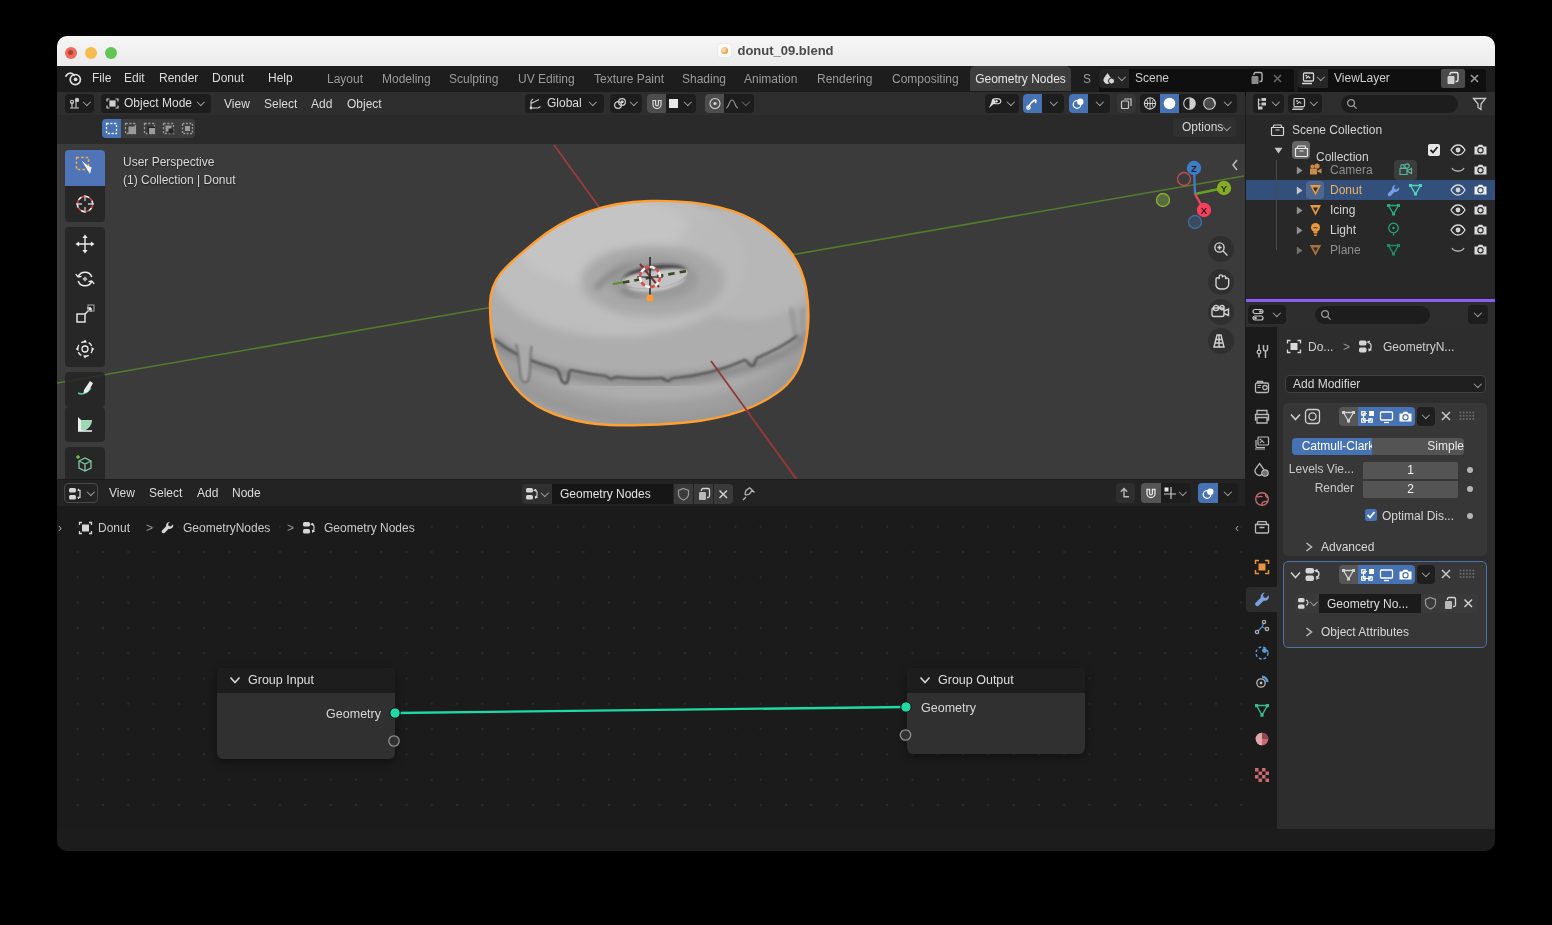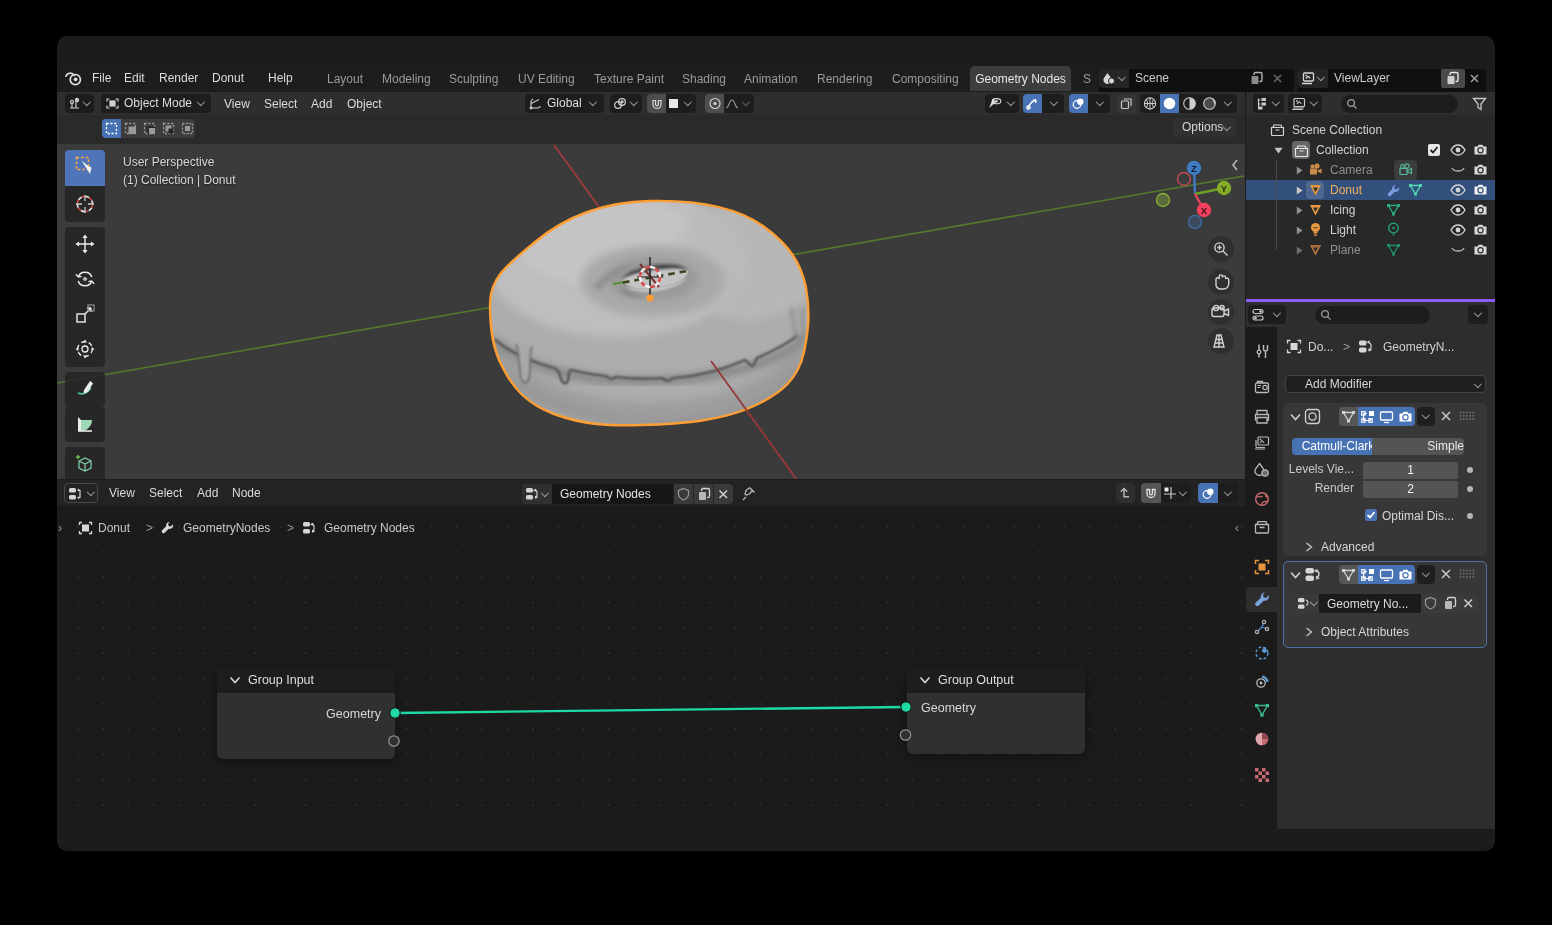--- a/index.html
+++ b/index.html
@@ -41,20 +41,26 @@
 .nodeh { position:absolute; left:0; top:0; width:1188px; height:26px; background:#232323; }
 .status { position:absolute; left:0; top:795px; width:1438px; height:20px; background:#212121; }
 .sidebar { position:absolute; left:1189px; top:56px; width:249px; height:737px; background:#8b5cf6; }
 .outliner { position:absolute; left:0; top:0; width:249px; height:207px; background:#282828; }
 .props { position:absolute; left:0; top:210px; width:249px; height:527px; background:#2d2d2d; }
 </style>
 </head>
 <body>
 <div id="stage">
  <div class="win">
+  <div class="titlebar">
+    <div class="tl red"></div>
+        <div class="tl yel"></div>
+        <div class="tl grn"></div>
+    <div class="title"><span class="ticon"></span>donut_09.blend</div>
+  </div>
   <div class="topbar" id="topbar">
     <svg class="abs" style="left:8px;top:5px" width="17" height="15" viewBox="0 0 17 15">
       <circle cx="10.3" cy="8.6" r="5.1" fill="none" stroke="#dedede" stroke-width="1.7"></circle>
       <circle cx="10.6" cy="8.3" r="1.9" fill="#dedede"></circle>
       <path d="M1,5.2 C2.5,1.6 7,1.2 9.4,4.4" fill="none" stroke="#dedede" stroke-width="1.7" stroke-linecap="round"></path>
     </svg>
     <div class="menu" style="left:35px">File</div>
     <div class="menu" style="left:67px">Edit</div>
     <div class="menu" style="left:102px">Render</div>
     <div class="menu" style="left:155px">Donut</div>
@@ -618,21 +624,21 @@
         <span class="abs" style="left:46px;top:3px;font-size:12px;color:#d2d2d2">Scene Collection</span>
       </div>
       <div class="abs" style="left:0;top:48px;width:249px;height:20px">
         <svg class="abs" style="left:28px;top:7px" width="9" height="7" viewBox="0 0 9 7">
               <path d="M0.5,0.8 h8 L4.5,6.5 Z" fill="#c6c6c6"></path>
             </svg>
         <div class="abs" style="left:46px;top:1px;width:18px;height:18px;background:#666;border-radius:4px"></div>
         <svg class="abs" style="left:48px;top:4px" width="15" height="14" viewBox="0 0 15 14">
               <path d="M1.5,4.5 h12 v7 a1,1 0 0 1 -1,1 h-10 a1,1 0 0 1 -1,-1 Z M3,4.5 l1,-2.5 h7 l1,2.5 M5.5,7 h4" fill="none" stroke="#e8e8e8" stroke-width="1.2"></path>
             </svg>
-        <span class="abs" style="left:70px;top:3px;font-size:12px;color:#d2d2d2">Collection</span>
+        <span class="abs" style="left:70px;top:10px;font-size:12px;color:#d2d2d2">Collection</span>
         <svg class="abs" style="left:181px;top:3px" width="14" height="14" viewBox="0 0 14 14">
               <rect x="1" y="1" width="12" height="12" rx="2" fill="#e6e6e6"></rect>
               <path d="M3.5,7 l2.5,2.5 L10.5,4" fill="none" stroke="#222" stroke-width="1.8"></path>
             </svg>
         <svg class="abs" style="left:204px;top:3px" width="16" height="14" viewBox="0 0 16 14">
               <path d="M1,7 C3,3.5 6,2 8,2 C10,2 13,3.5 15,7 C13,10.5 10,12 8,12 C6,12 3,10.5 1,7 Z" fill="none" stroke="#d5d5d5" stroke-width="1.3"></path>
               <circle cx="8" cy="7" r="2.4" fill="#d5d5d5"></circle>
             </svg>
         <svg class="abs" style="left:227px;top:3px" width="15" height="13" viewBox="0 0 15 13">
               <path d="M1.5,3.5 h3 l1.2,-1.8 h3.6 L10.5,3.5 h3 v8 h-12 Z" fill="#dadada"></path>
@@ -877,21 +883,21 @@
         <svg class="abs" style="left:81px;top:12px" width="16" height="15" viewBox="0 0 16 15">
           <rect x="1" y="1.5" width="7.5" height="5" rx="1.7" fill="#d6d6d6"></rect>
           <rect x="1" y="8.5" width="7.5" height="5" rx="1.7" fill="#d6d6d6"></rect>
           <path d="M10.5,4 q2.5,0 2.5,2.5 v2 q0,2.5 -2.5,2.5 m1.4,-9 l-2.2,1.1 2.2,1.1 m-1.4,5.6 l2.2,1.1 -2.2,1.1" fill="none" stroke="#d6d6d6" stroke-width="1.2"></path>
         </svg>
         <span class="abs" style="left:106px;top:13px;font-size:12px;color:#cfcfcf">GeometryN...</span>
 
       </div>
 
       <div class="abs" style="left:39px;top:73px;width:201px;height:18px;background:#1f1f1f;border:1px solid #424242;border-radius:4px">
-        <span class="abs" style="left:19px;top:1px;font-size:12px;color:#d6d6d6">Add Modifier</span>
+        <span class="abs" style="left:7px;top:1px;font-size:12px;color:#d6d6d6">Add Modifier</span>
         <span class="chev abs" style="left:188px;top:6px"></span>
       </div>
 
       <div class="abs" style="left:37px;top:101px;width:204px;height:153px;background:#373737;border-radius:5px">
         <svg class="abs" style="left:7px;top:10px" width="11" height="8" viewBox="0 0 11 8">
               <path d="M1,1.5 L5.5,6.5 L10,1.5" fill="none" stroke="#cecece" stroke-width="1.6"></path>
             </svg>
         <svg class="abs" style="left:21px;top:5px" width="17" height="17" viewBox="0 0 17 17">
           <rect x="1.5" y="1.5" width="14" height="14" rx="3" fill="none" stroke="#cfcfcf" stroke-width="1.3"></rect>
           <circle cx="8.5" cy="8.5" r="3.6" fill="none" stroke="#cfcfcf" stroke-width="1.3"></circle>

